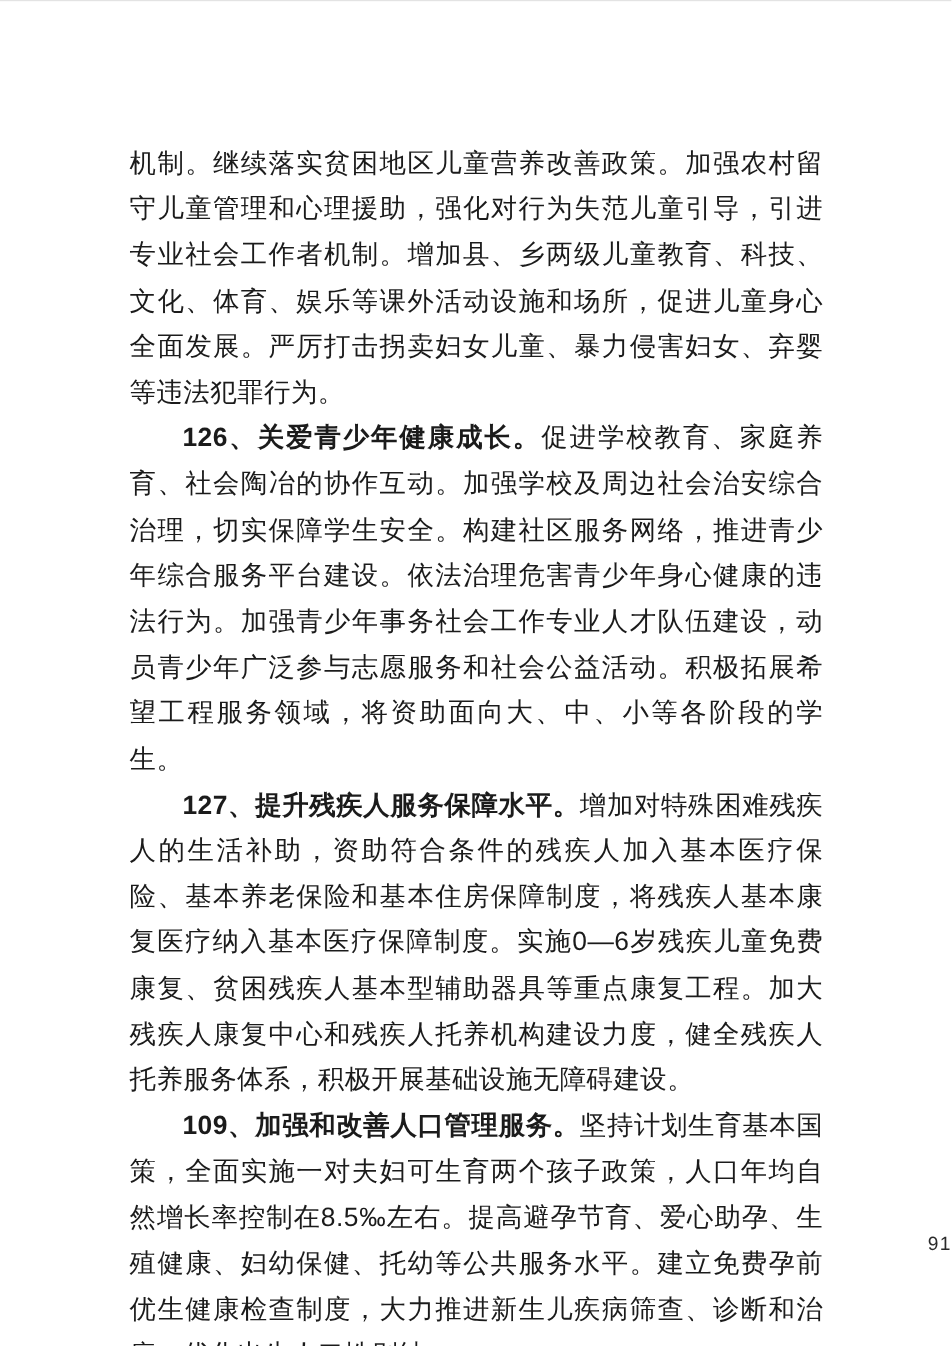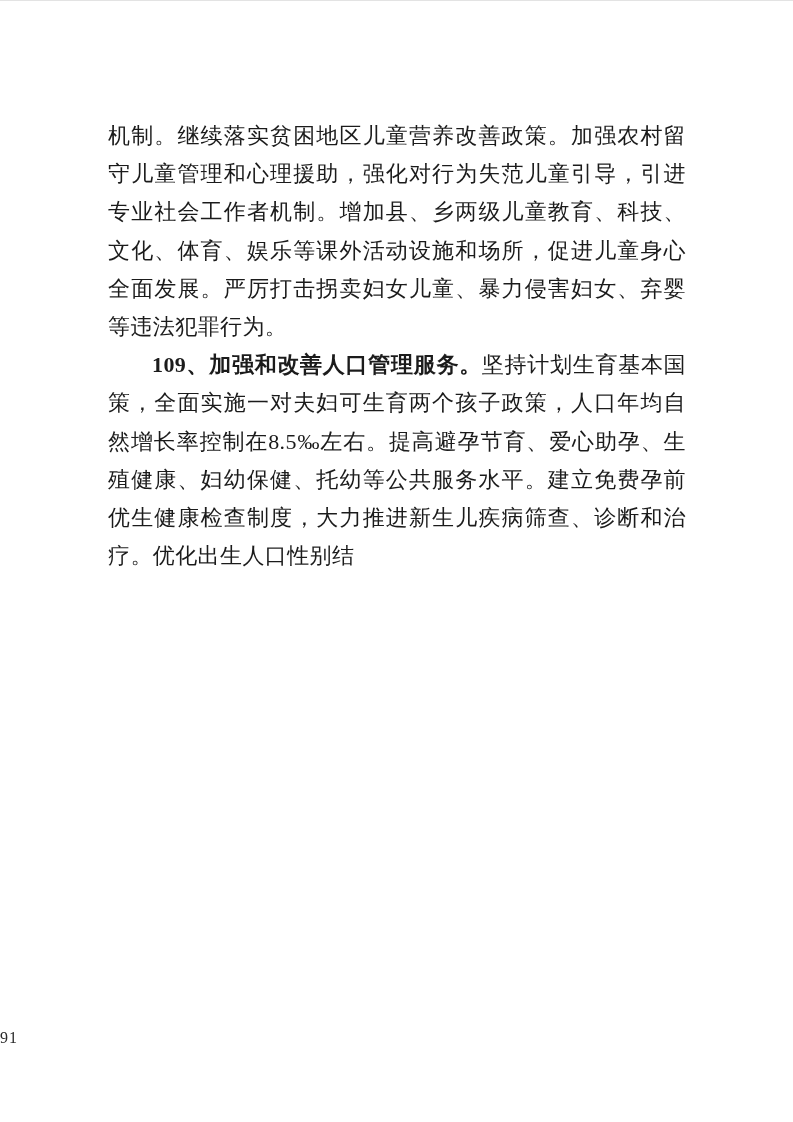--- a/index.html
+++ b/index.html
@@ -8,21 +8,21 @@
     background: #ffffff;
   }
   .page {
     position: relative;
     width: 793px;
     height: 1122px;
     background: #ffffff;
     box-sizing: border-box;
     border-top: 1px solid #e3e3e3;
     overflow: hidden;
-    font-family: Liberation Serif, serif;
+    font-family: Liberation Sans, sans-serif;
   }
   .text-block {
     position: absolute;
     left: 108px;
     top: 116px;
     width: 578px;
     font-size: 22px;
     line-height: 38.2px;
     color: #1b1b1b;
     text-align: justify;
@@ -38,38 +38,40 @@
     text-indent: 0;
   }
   .section-heading {
     font-weight: bold;
   }
   .footer {
     position: absolute;
     left: 0;
     top: 1028px;
     width: 793px;
-    text-align: left;
+    text-align: right;
   }
   .page-number {
     font-size: 16px;
     color: #2a2a2a;
     letter-spacing: 1px;
   }
 </style>
 </head>
 <body>
 
 <div class="page">
 
   <div class="text-block">
 
     <p class="para no-indent"><span>机制。继续落实贫困地区儿童营养改善政策。加强农村留守儿童管理和心理援助，强化对行为失范儿童引导，引进专业社会工作者机制。增加县、乡两级儿童教育、科技、文化、体育、娱乐等课外活动设施和场所，促进儿童身心全面发展。严厉打击拐卖妇女儿童、暴力侵害妇女、弃婴等违法犯罪行为。</span></p>
 
+    <p class="para"><span class="section-heading">126、关爱青少年健康成长。</span><span>促进学校教育、家庭养育、社会陶冶的协作互动。加强学校及周边社会治安综合治理，切实保障学生安全。构建社区服务网络，推进青少年综合服务平台建设。依法治理危害青少年身心健康的违法行为。加强青少年事务社会工作专业人才队伍建设，动员青少年广泛参与志愿服务和社会公益活动。积极拓展希望工程服务领域，将资助面向大、中、小等各阶段的学生。</span></p>
 
+    <p class="para"><span class="section-heading">127、提升残疾人服务保障水平。</span><span>增加对特殊困难残疾人的生活补助，资助符合条件的残疾人加入基本医疗保险、基本养老保险和基本住房保障制度，将残疾人基本康复医疗纳入基本医疗保障制度。实施0—6岁残疾儿童免费康复、贫困残疾人基本型辅助器具等重点康复工程。加大残疾人康复中心和残疾人托养机构建设力度，健全残疾人托养服务体系，积极开展基础设施无障碍建设。</span></p>
 
     <p class="para"><span class="section-heading">109、加强和改善人口管理服务。</span><span>坚持计划生育基本国策，全面实施一对夫妇可生育两个孩子政策，人口年均自然增长率控制在8.5‰左右。提高避孕节育、爱心助孕、生殖健康、妇幼保健、托幼等公共服务水平。建立免费孕前优生健康检查制度，大力推进新生儿疾病筛查、诊断和治疗。优化出生人口性别结</span></p>
 
   </div>
 
   <div class="footer">
     <span class="page-number">91</span>
   </div>
 
 </div>

